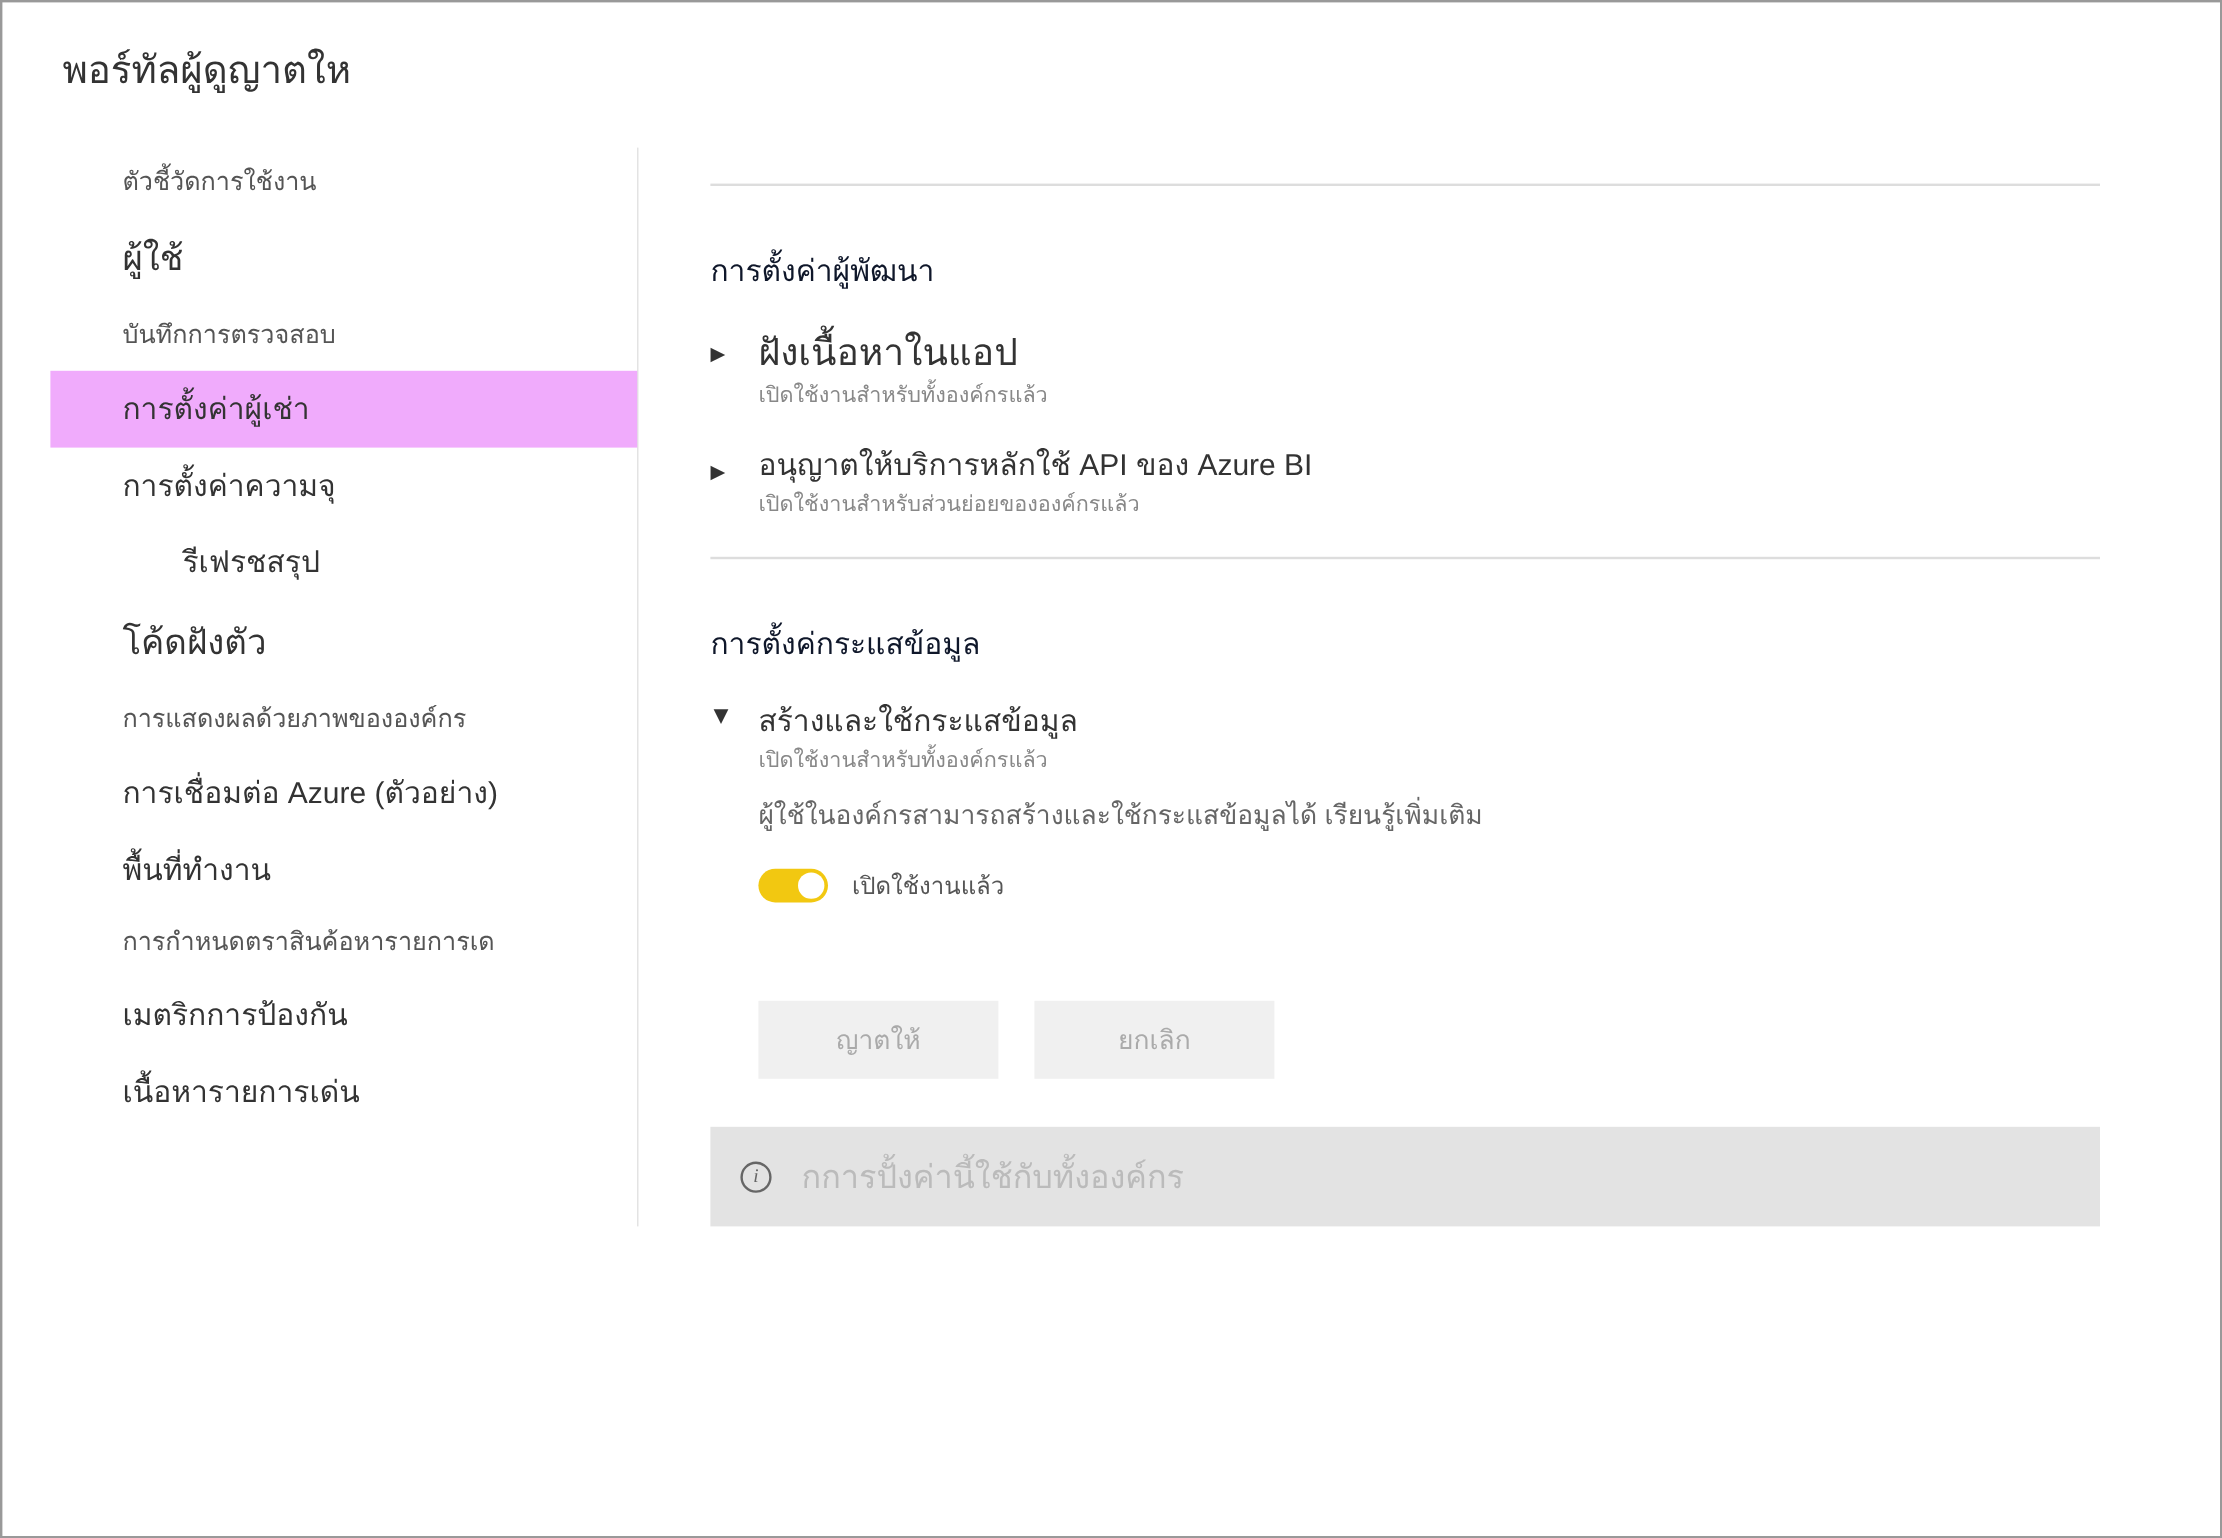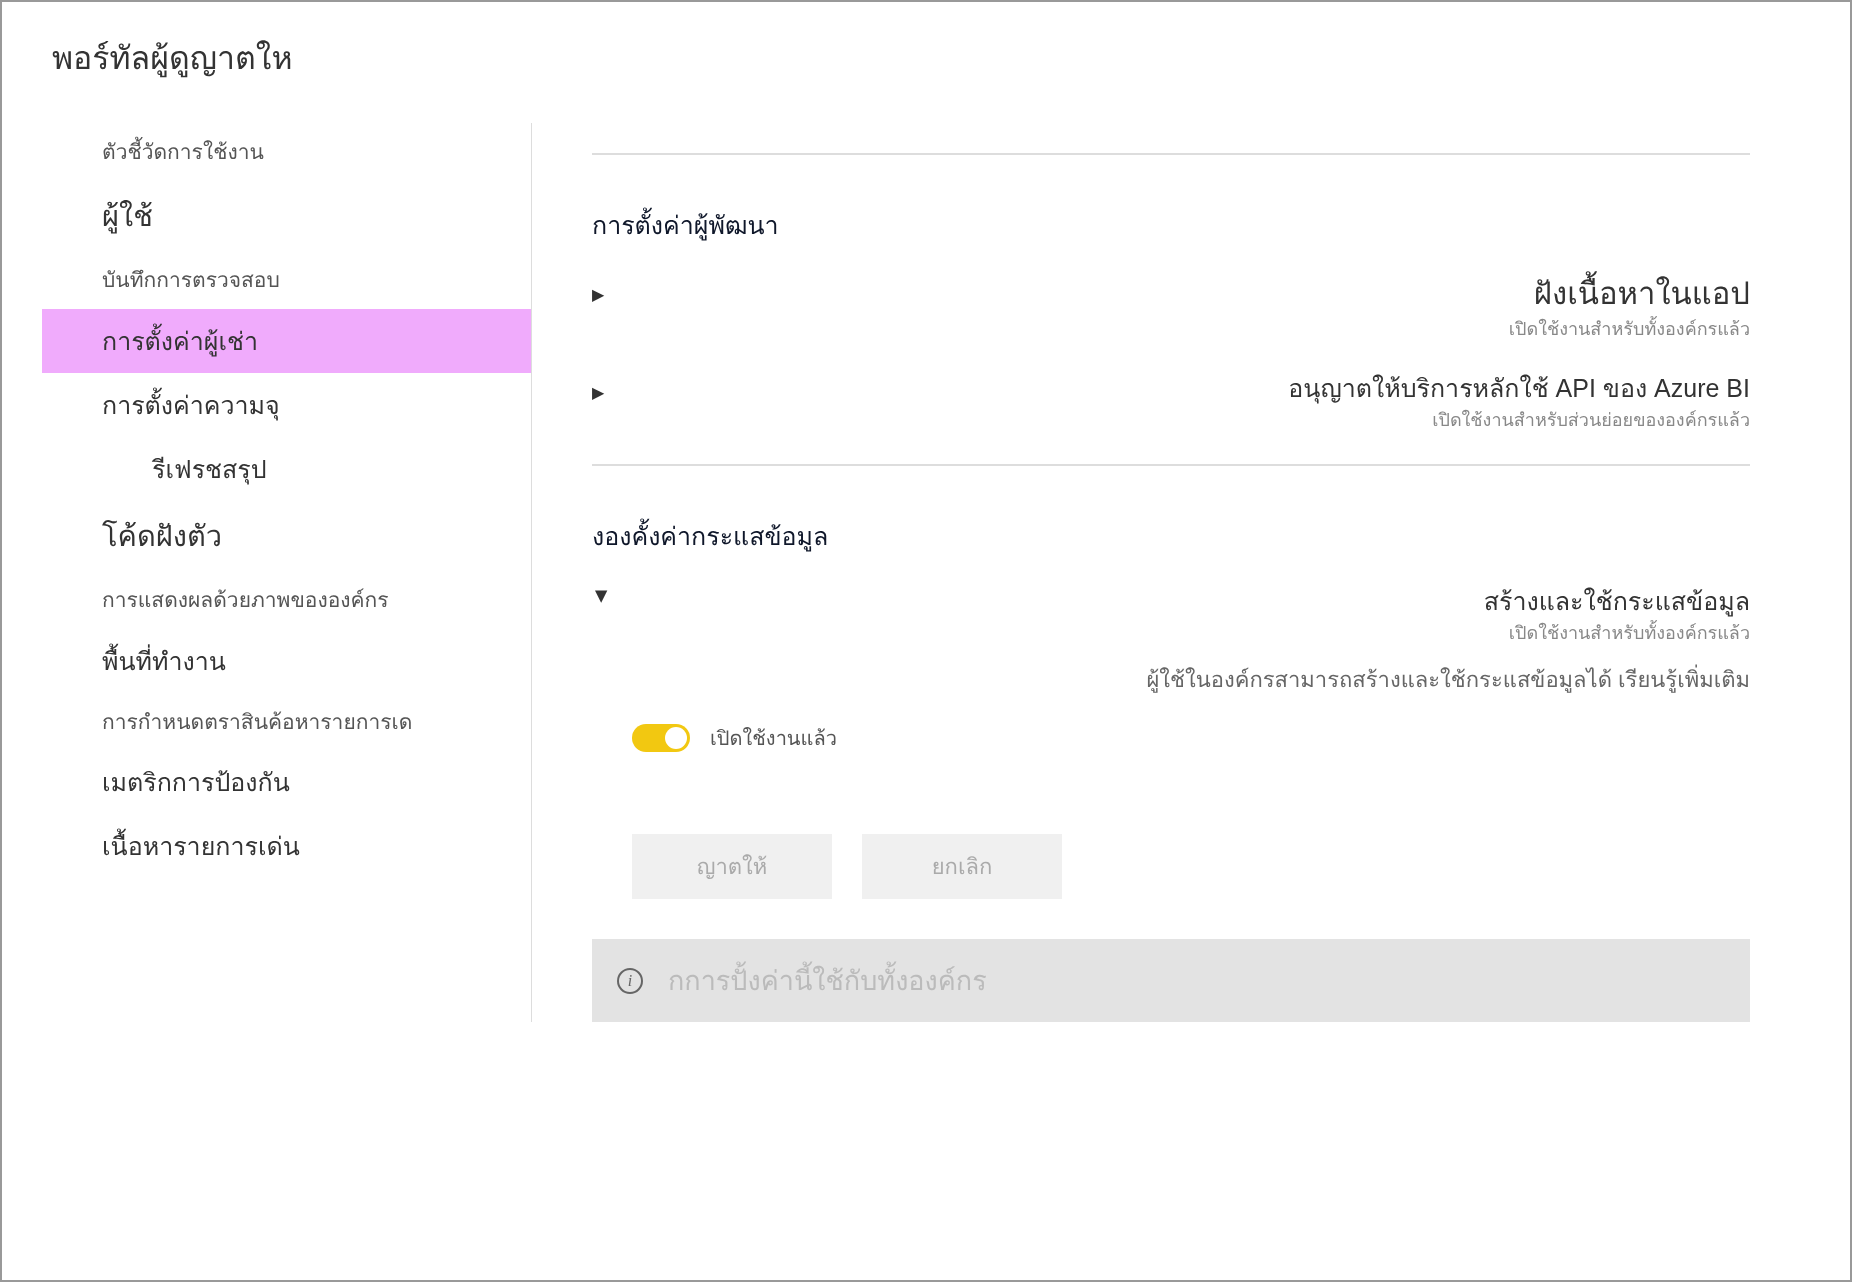--- a/index.html
+++ b/index.html
@@ -77,21 +77,20 @@
     .expand-icon {
       width: 20px;
       font-size: 16px;
       color: #333;
       margin-top: 10px;
       margin-right: 20px;
       user-select: none;
     }
     .expand-content {
       flex: 1;
-      text-align: right;
     }
     .expand-title {
       font-size: 31px;
       color: #333;
       line-height: 1.2;
     }
     .expand-title.smaller {
       font-size: 25px;
     }
     .expand-subtitle {
@@ -185,20 +184,21 @@
 <div class="main-container">
   <div class="sidebar">
     <div class="sidebar-item">ตัวชี้วัดการใช้งาน</div>
     <div class="sidebar-item large">ผู้ใช้</div>
     <div class="sidebar-item">บันทึกการตรวจสอบ</div>
     <div class="sidebar-item medium active">การตั้งค่าผู้เช่า</div>
     <div class="sidebar-item medium">การตั้งค่าความจุ</div>
     <div class="sidebar-item medium indent">รีเฟรชสรุป</div>
     <div class="sidebar-item large">โค้ดฝังตัว</div>
     <div class="sidebar-item">การแสดงผลด้วยภาพขององค์กร</div>
+    <div class="sidebar-item medium">การเชื่อมต่อ Azure (ตัวอย่าง)</div>
     <div class="sidebar-item medium">พื้นที่ทำงาน</div>
     <div class="sidebar-item">การกำหนดตราสินค้อหารายการเด</div>
     <div class="sidebar-item medium">เมตริกการป้องกัน</div>
     <div class="sidebar-item medium">เนื้อหารายการเด่น</div>
   </div>
 
   <div class="content">
     <div class="content-divider"></div>
 
     <div class="section-heading">การตั้งค่าผู้พัฒนา</div>
@@ -214,21 +214,21 @@
     <div class="expand-row">
       <div class="expand-icon">▶</div>
       <div class="expand-content">
         <div class="expand-title smaller">อนุญาตให้บริการหลักใช้ API ของ Azure BI</div>
         <div class="expand-subtitle">เปิดใช้งานสำหรับส่วนย่อยขององค์กรแล้ว</div>
       </div>
     </div>
 
     <div class="content-divider"></div>
 
-    <div class="section-heading">งองคั้งค่ากระแสข้อมูล</div>
+    <div class="section-heading">การตั้งค่กระแสข้อมูล</div>
 
     <div class="expand-row">
       <div class="expand-icon" style="transform: rotate(90deg); margin-top:5px;">▶</div>
       <div class="expand-content">
         <div class="expand-title smaller">สร้างและใช้กระแสข้อมูล</div>
         <div class="expand-subtitle">เปิดใช้งานสำหรับทั้งองค์กรแล้ว</div>
         <div class="expand-description">
           <span>ผู้ใช้ในองค์กรสามารถสร้างและใช้กระแสข้อมูลได้</span>
           <span class="learn-more">เรียนรู้เพิ่มเติม</span>
         </div>

